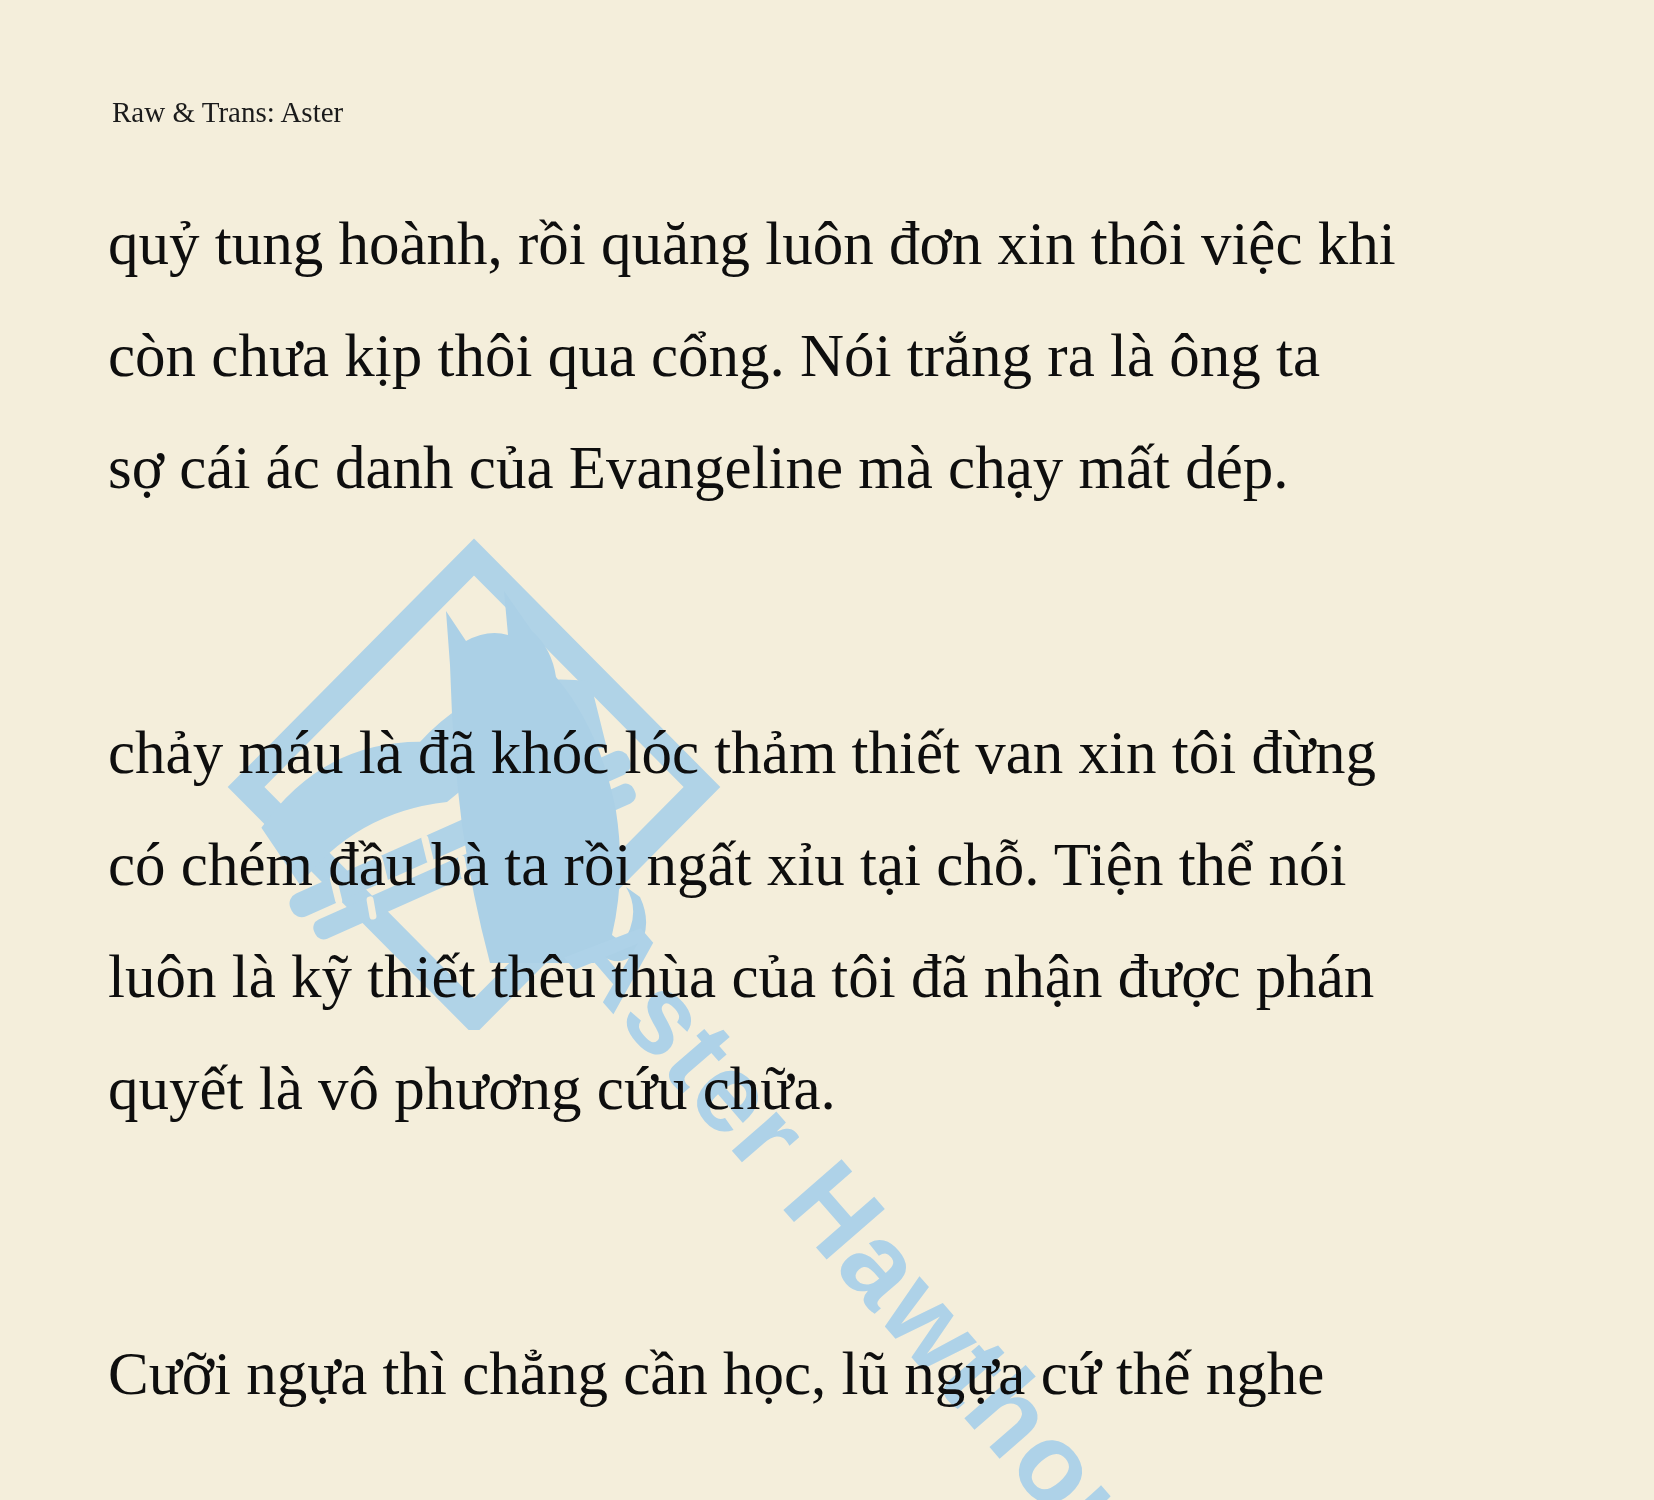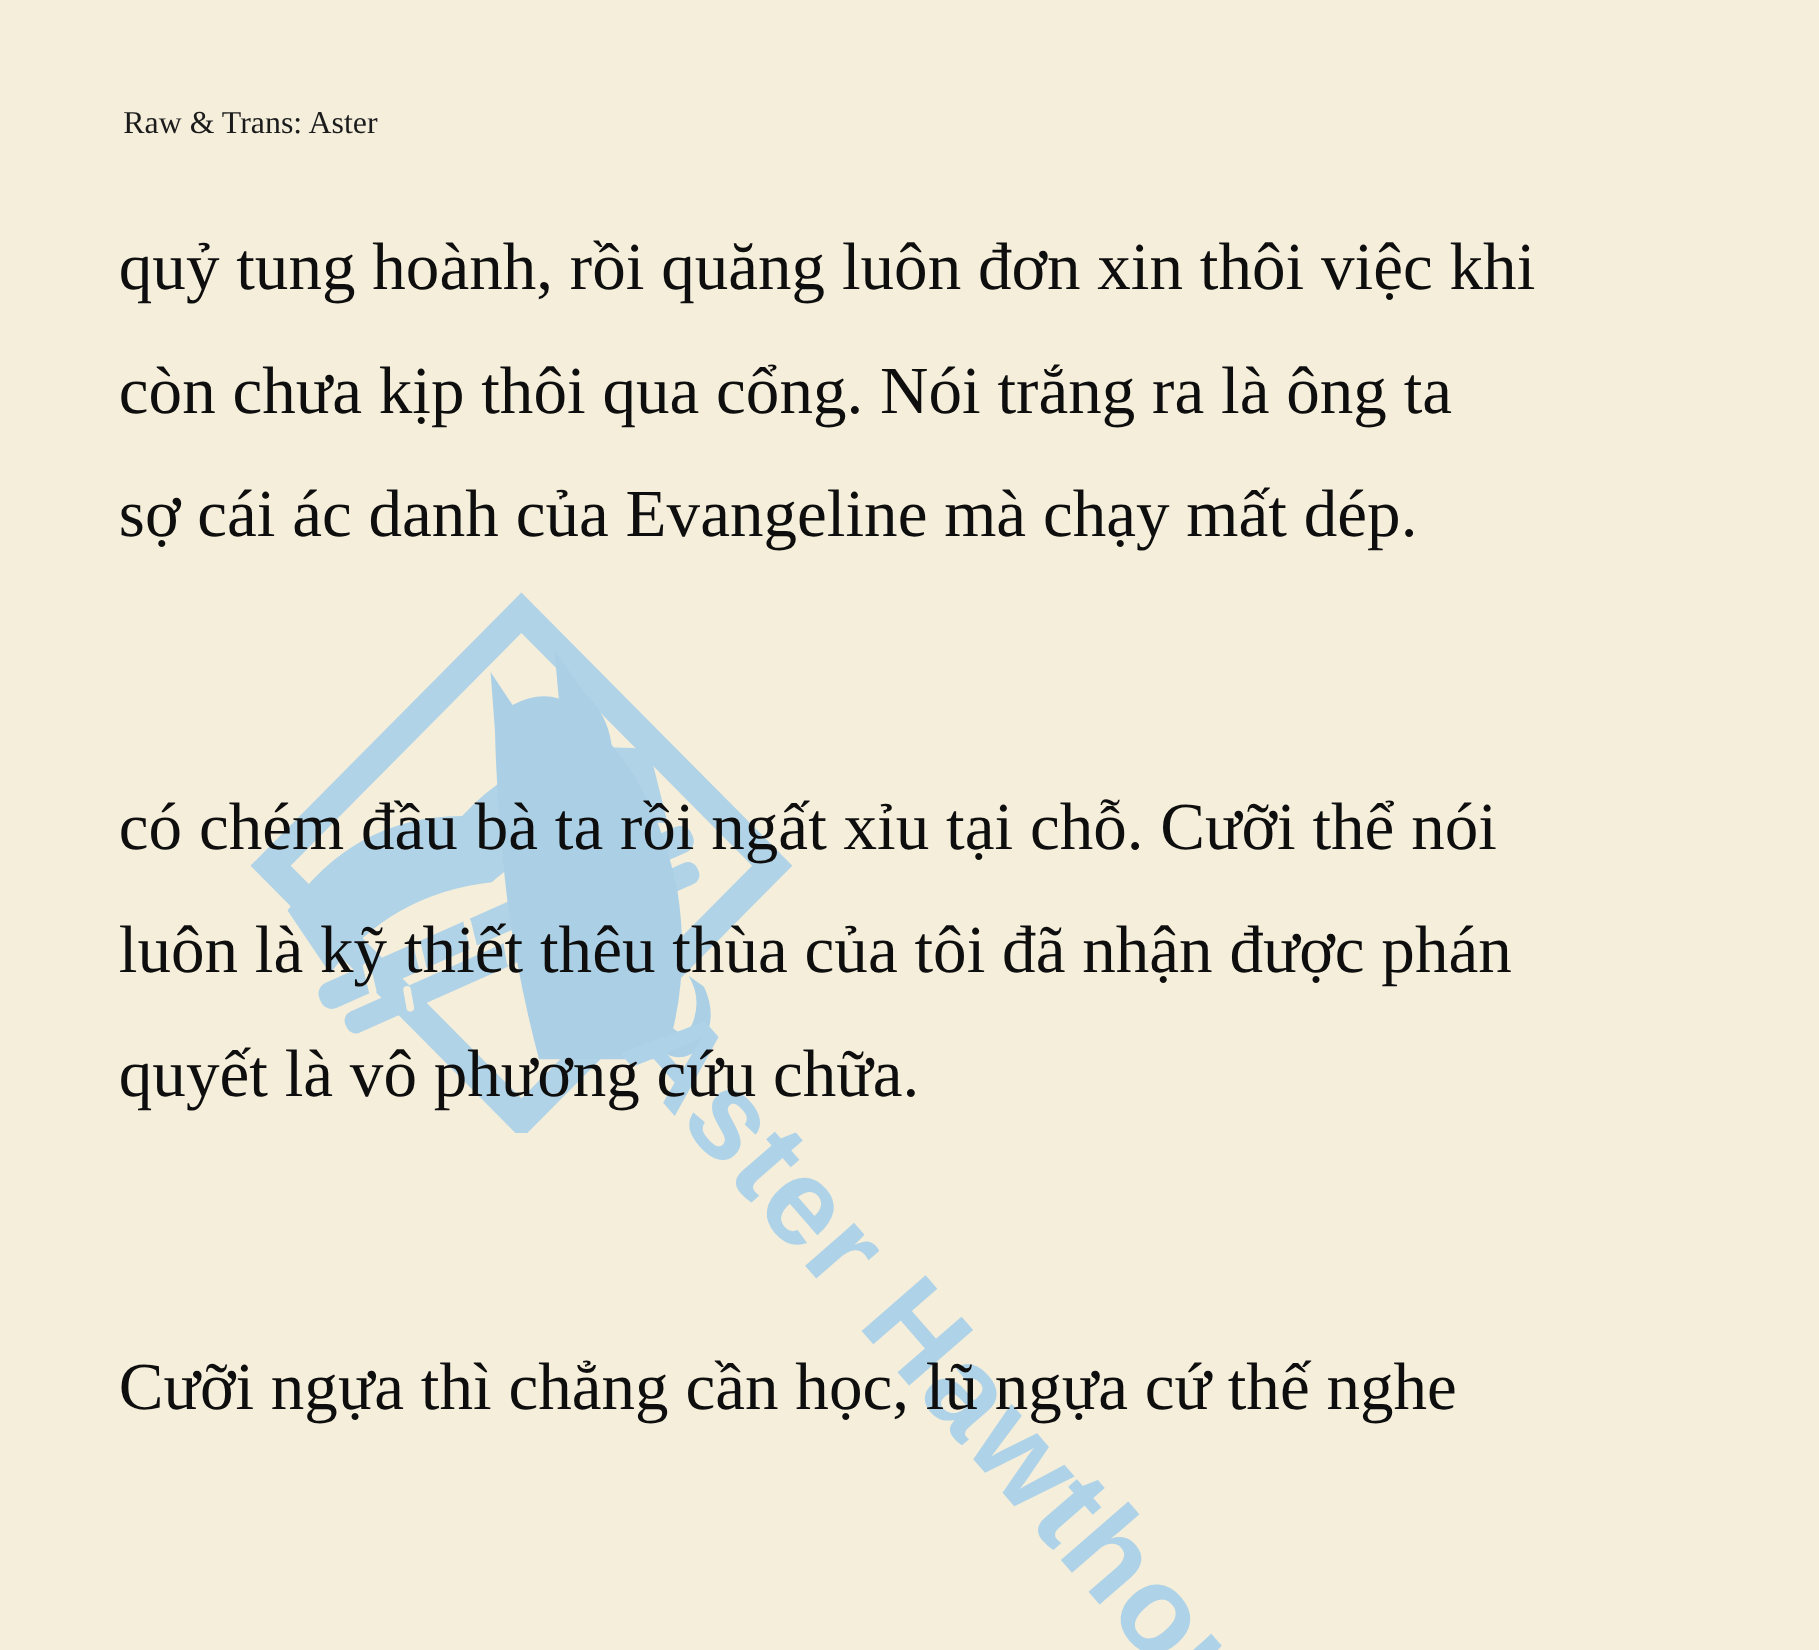--- a/index.html
+++ b/index.html
@@ -112,21 +112,22 @@
 
   <div class="credit">Raw &amp; Trans: Aster</div>
 
   <div class="content">
     <p>
       <span class="line">quỷ tung hoành, rồi quăng luôn đơn xin thôi việc khi</span>
       <span class="line">còn chưa kịp thôi qua cổng. Nói trắng ra là ông ta</span>
       <span class="line">sợ cái ác danh của Evangeline mà chạy mất dép.</span>
     </p>
     <p>
-      <span class="line">có chém đầu bà ta rồi ngất xỉu tại chỗ. Cưỡi thể nói</span>
+      <span class="line">chảy máu là đã khóc lóc thảm thiết van xin tôi đừng</span>
+      <span class="line">có chém đầu bà ta rồi ngất xỉu tại chỗ. Tiện thể nói</span>
       <span class="line">luôn là kỹ thiết thêu thùa của tôi đã nhận được phán</span>
       <span class="line">quyết là vô phương cứu chữa.</span>
     </p>
     <p>
       <span class="line">Cưỡi ngựa thì chẳng cần học, lũ ngựa cứ thế nghe</span>
     </p>
   </div>
 
 </div>
 

